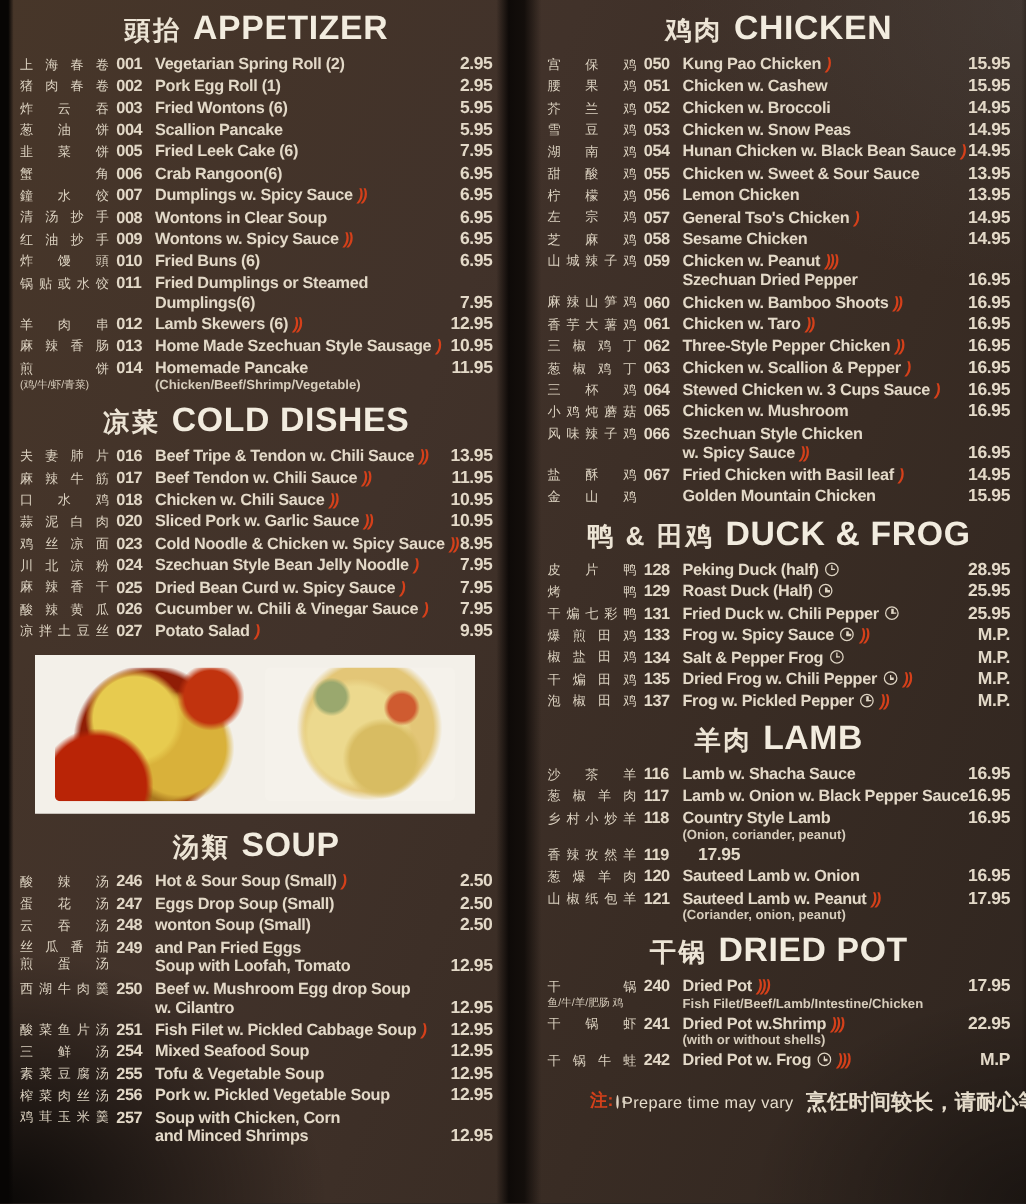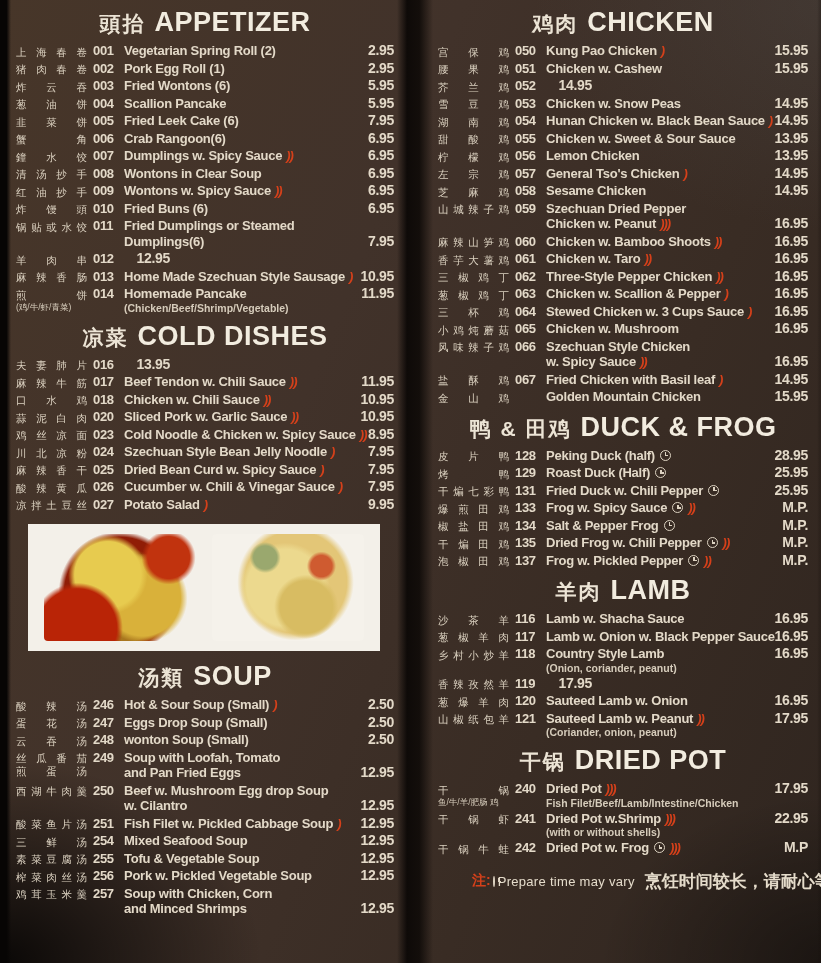--- a/index.html
+++ b/index.html
@@ -196,20 +196,23 @@
             <div class="nline">Fried Dumplings or Steamed</div>
             <div class="nline">Dumplings(6)</div>
           </div>
           <span class="price pbottom">7.95</span>
         </div>
         <div class="row">
           <div class="cncell">
             <span class="cn">羊肉串</span>
           </div>
           <span class="num">012</span>
+          <div class="namecell">
+            <div class="nline">Lamb Skewers (6)<span class="spicy">))</span></div>
+          </div>
           <span class="price">12.95</span>
         </div>
         <div class="row">
           <div class="cncell">
             <span class="cn">麻辣香肠</span>
           </div>
           <span class="num">013</span>
           <div class="namecell">
             <div class="nline">Home Made Szechuan Style Sausage<span class="spicy">)</span></div>
           </div>
@@ -228,20 +231,23 @@
           <span class="price">11.95</span>
         </div>
       </section>
     <section class="mt">
         <div class="sec-head"><span class="sec-cn">凉菜</span><span class="sec-en">COLD DISHES</span></div>
         <div class="row">
           <div class="cncell">
             <span class="cn">夫妻肺片</span>
           </div>
           <span class="num">016</span>
+          <div class="namecell">
+            <div class="nline">Beef Tripe &amp; Tendon w. Chili Sauce<span class="spicy">))</span></div>
+          </div>
           <span class="price">13.95</span>
         </div>
         <div class="row">
           <div class="cncell">
             <span class="cn">麻辣牛筋</span>
           </div>
           <span class="num">017</span>
           <div class="namecell">
             <div class="nline">Beef Tendon w. Chili Sauce<span class="spicy">))</span></div>
           </div>
@@ -354,22 +360,22 @@
           </div>
           <span class="price">2.50</span>
         </div>
         <div class="row">
           <div class="cncell">
             <span class="cn">丝瓜番茄</span>
             <span class="cn">煎蛋汤</span>
           </div>
           <span class="num">249</span>
           <div class="namecell">
+            <div class="nline">and Pan Fried Eggs</div>
             <div class="nline">Soup with Loofah, Tomato</div>
-            <div class="nline">and Pan Fried Eggs</div>
           </div>
           <span class="price pbottom">12.95</span>
         </div>
         <div class="row">
           <div class="cncell">
             <span class="cn">西湖牛肉羹</span>
           </div>
           <span class="num">250</span>
           <div class="namecell">
             <div class="nline">Beef w. Mushroom Egg drop Soup</div>
@@ -452,20 +458,23 @@
           <div class="namecell">
             <div class="nline">Chicken w. Cashew</div>
           </div>
           <span class="price">15.95</span>
         </div>
         <div class="row">
           <div class="cncell">
             <span class="cn">芥兰鸡</span>
           </div>
           <span class="num">052</span>
+          <div class="namecell">
+            <div class="nline">Chicken w. Broccoli</div>
+          </div>
           <span class="price">14.95</span>
         </div>
         <div class="row">
           <div class="cncell">
             <span class="cn">雪豆鸡</span>
           </div>
           <span class="num">053</span>
           <div class="namecell">
             <div class="nline">Chicken w. Snow Peas</div>
           </div>
@@ -520,22 +529,22 @@
             <div class="nline">Sesame Chicken</div>
           </div>
           <span class="price">14.95</span>
         </div>
         <div class="row">
           <div class="cncell">
             <span class="cn">山城辣子鸡</span>
           </div>
           <span class="num">059</span>
           <div class="namecell">
+            <div class="nline">Chicken w. Peanut<span class="spicy">)))</span></div>
             <div class="nline">Szechuan Dried Pepper</div>
-            <div class="nline">Chicken w. Peanut<span class="spicy">)))</span></div>
           </div>
           <span class="price pbottom">16.95</span>
         </div>
         <div class="row">
           <div class="cncell">
             <span class="cn">麻辣山笋鸡</span>
           </div>
           <span class="num">060</span>
           <div class="namecell">
             <div class="nline">Chicken w. Bamboo Shoots<span class="spicy">))</span></div>

